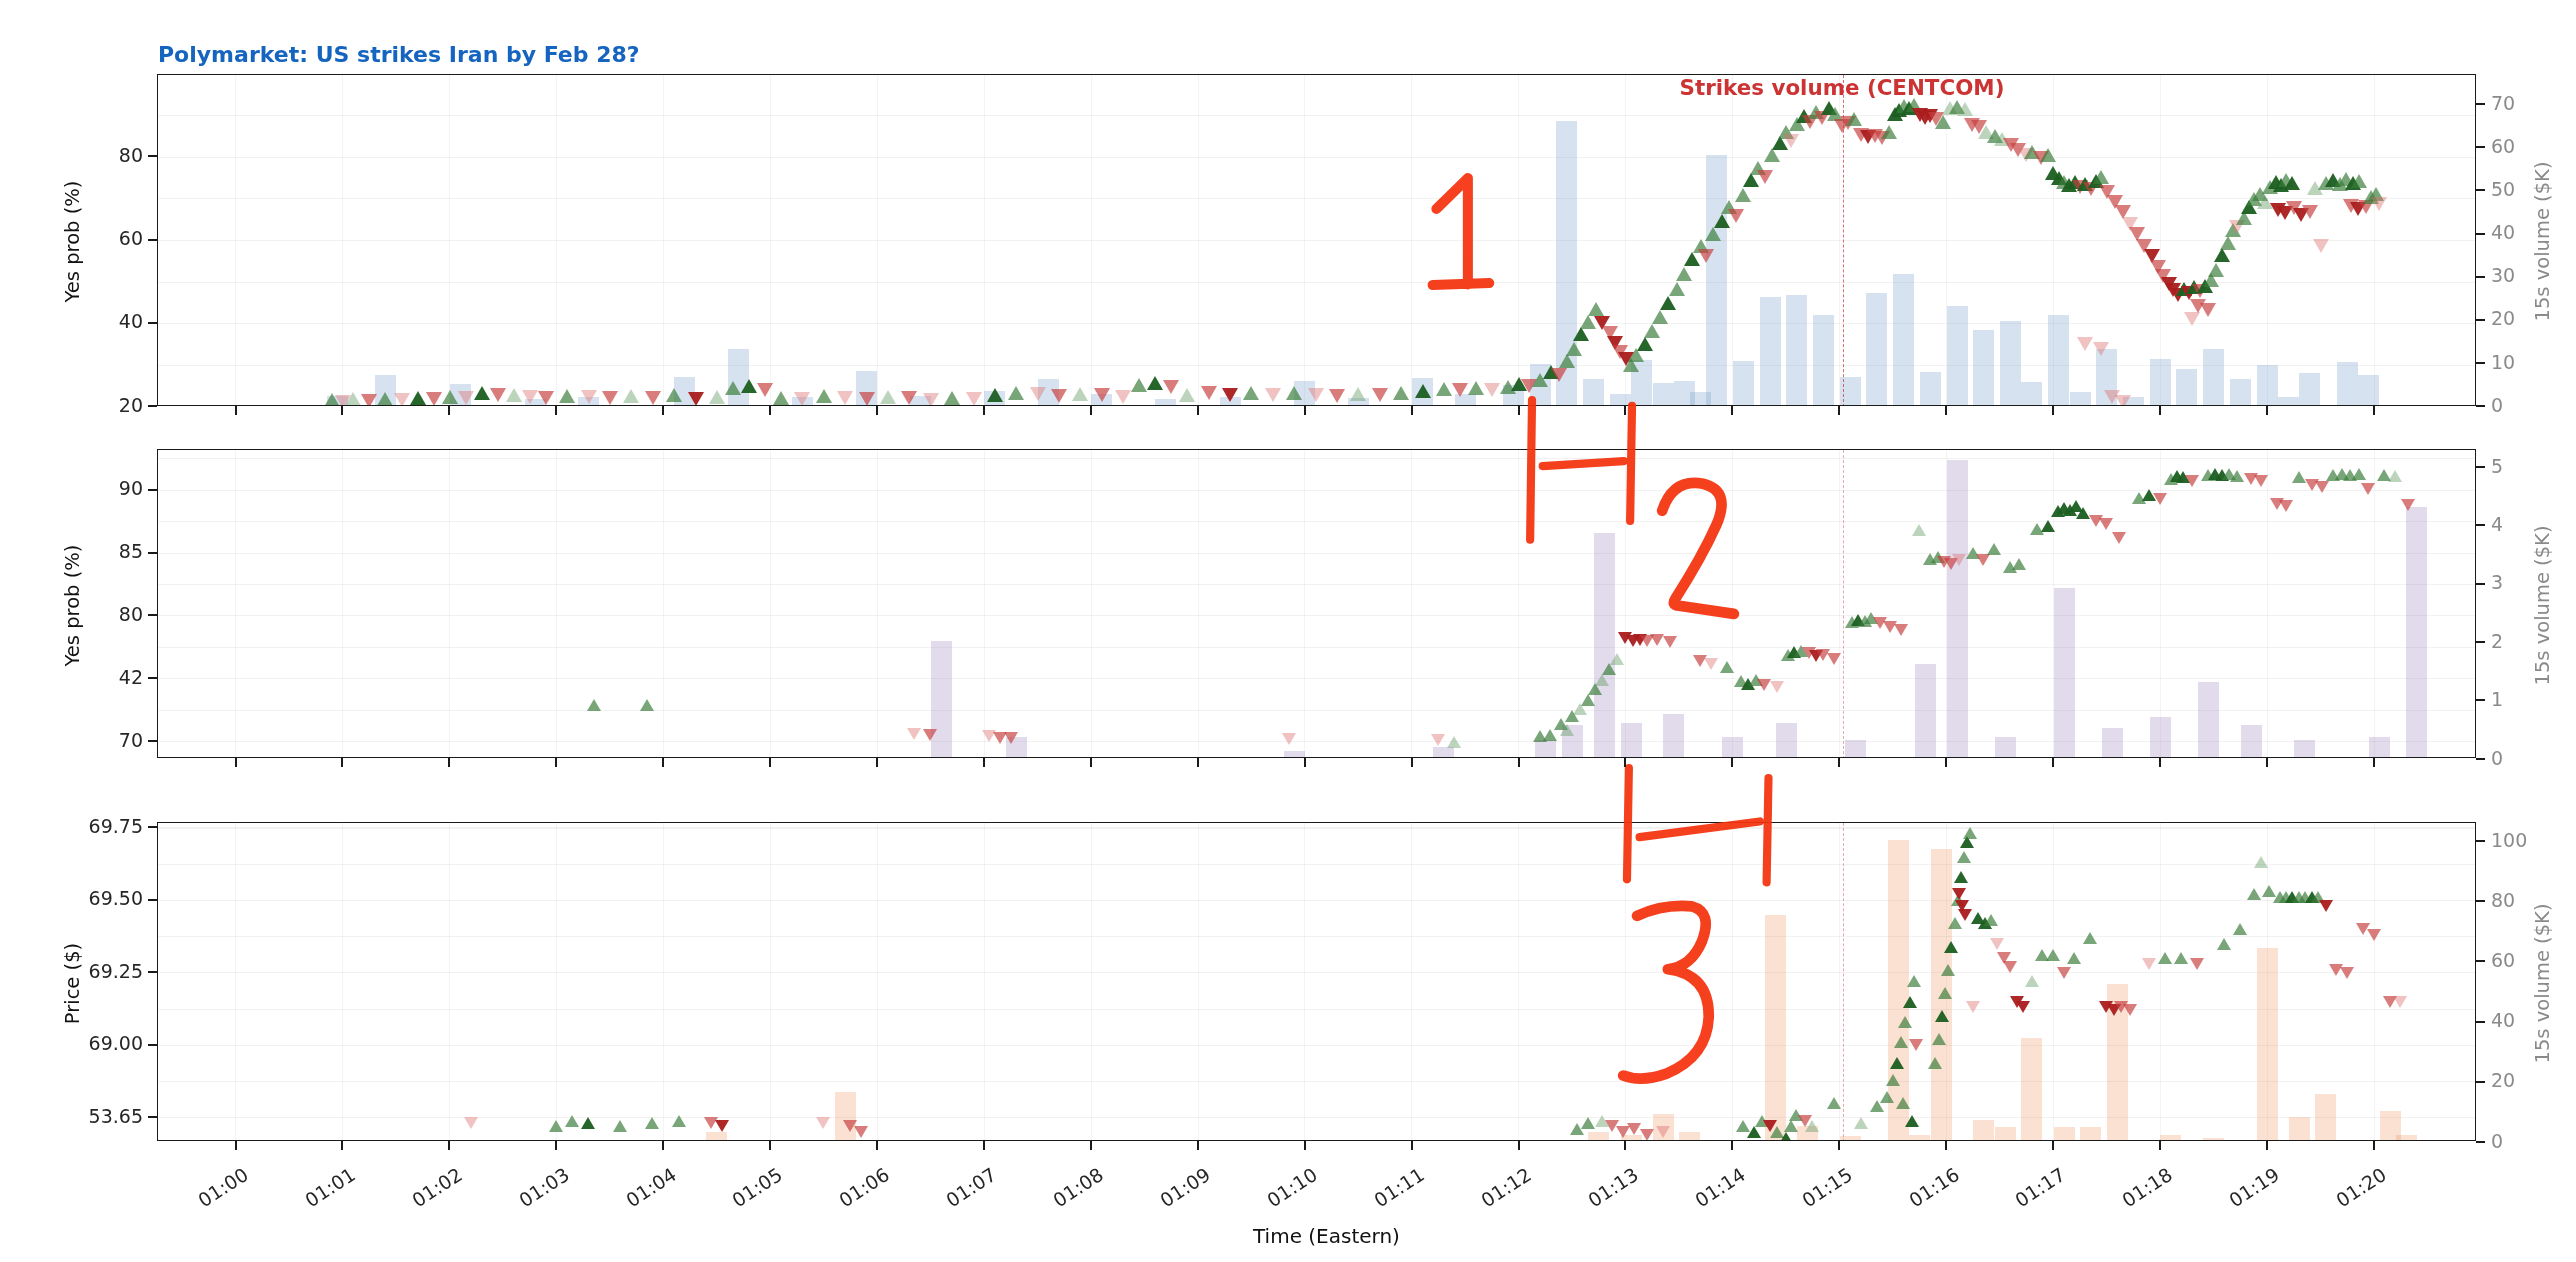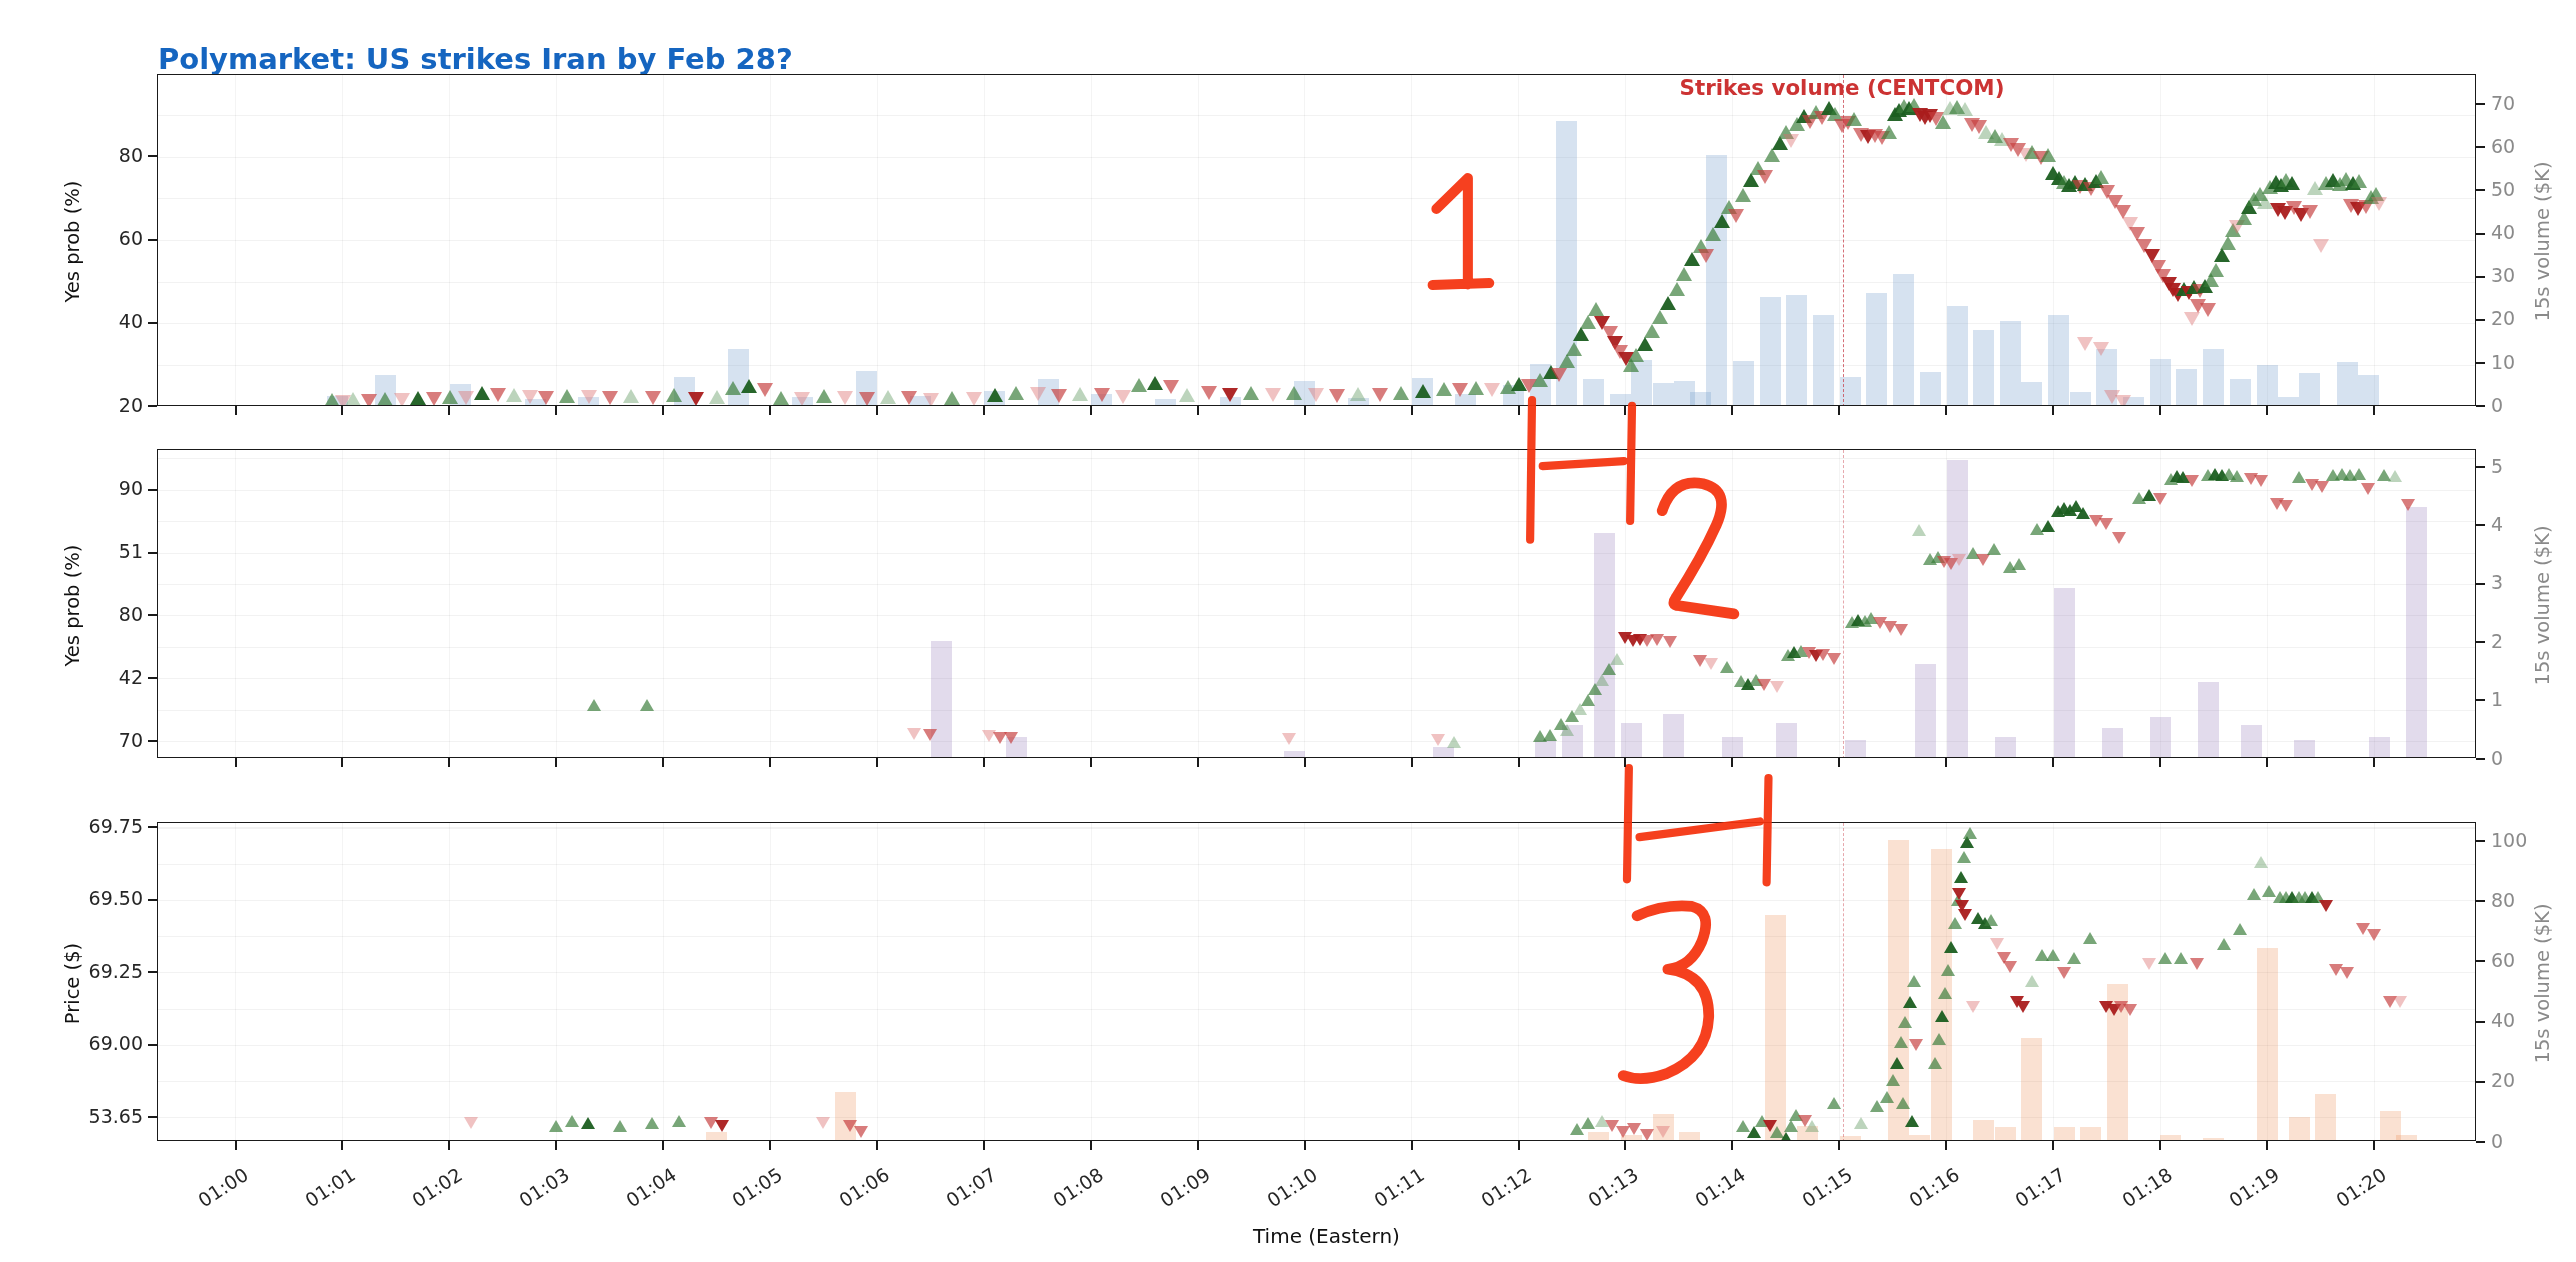--- a/index.html
+++ b/index.html
@@ -2,21 +2,21 @@
 <html style="font-size:10px"><head>
 <meta charset="utf-8">
 <style>
   html,body{margin:0;padding:0;background:#ffffff;}
   #canvas{position:relative;width:2576px;height:1263px;background:#ffffff;
           font-family:"DejaVu Sans","Liberation Sans",sans-serif;overflow:hidden;}
   .main-title{position:absolute;left:0;top:5px;width:2576px;text-align:center;
               font-size:26.4px;font-weight:bold;color:#111;white-space:pre;}
   .panel{position:absolute;left:157px;width:2319px;border:1.9px solid #1a1a1a;
          box-sizing:border-box;background:#fff;overflow:hidden;}
-  .panel-title{position:absolute;left:158px;font-size:29px;font-weight:bold;white-space:pre;}
+  .panel-title{position:absolute;left:158px;font-size:22px;font-weight:bold;white-space:pre;}
   .gridline-h{position:absolute;left:0;width:100%;height:1.3px;background:rgba(0,0,0,0.05);}
   .gridline-v{position:absolute;top:0;height:100%;width:1.3px;background:rgba(0,0,0,0.045);}
   .vbar{position:absolute;}
   .tri{position:absolute;width:0;height:0;border-left:8.2px solid transparent;border-right:8.2px solid transparent;}
   .dashline{position:absolute;width:0;border-left:1.9px dashed rgba(199,62,73,0.75);}
   .tick{position:absolute;background:#1a1a1a;}
   .ylab-left,.ylab-right{position:absolute;font-size:19.5px;white-space:nowrap;transform:rotate(-90deg);transform-origin:center center;}
   .ytick-label{position:absolute;font-size:19px;color:#262626;text-align:right;width:94px;}
   .y2tick-label{position:absolute;font-size:19px;color:#8a8a8a;text-align:left;width:94px;}
   .xtick-label{position:absolute;font-size:19px;color:#262626;white-space:nowrap;
@@ -726,21 +726,21 @@
     <div class="tick" style="left: 2159px; top: 758px; width: 1.9px; height: 8.8px;"></div>
     <div class="tick" style="left: 2266px; top: 758px; width: 1.9px; height: 8.8px;"></div>
     <div class="tick" style="left: 2373px; top: 758px; width: 1.9px; height: 8.8px;"></div>
     <div class="tick" style="left: 148px; top: 740px; width: 8.8px; height: 1.9px;"></div>
     <div class="ytick-label" style="left: 49px; top: 729px;">70</div>
     <div class="tick" style="left: 148px; top: 677px; width: 8.8px; height: 1.9px;"></div>
     <div class="ytick-label" style="left: 49px; top: 666px;">42</div>
     <div class="tick" style="left: 148px; top: 614px; width: 8.8px; height: 1.9px;"></div>
     <div class="ytick-label" style="left: 49px; top: 603px;">80</div>
     <div class="tick" style="left: 148px; top: 552px; width: 8.8px; height: 1.9px;"></div>
-    <div class="ytick-label" style="left: 49px; top: 540px;">51</div>
+    <div class="ytick-label" style="left: 49px; top: 540px;">85</div>
     <div class="tick" style="left: 148px; top: 489px; width: 8.8px; height: 1.9px;"></div>
     <div class="ytick-label" style="left: 49px; top: 477px;">90</div>
     <div class="tick" style="left: 2476px; top: 758px; width: 8.8px; height: 1.9px;"></div>
     <div class="y2tick-label" style="left: 2491px; top: 747px;">0</div>
     <div class="tick" style="left: 2476px; top: 699px; width: 8.8px; height: 1.9px;"></div>
     <div class="y2tick-label" style="left: 2491px; top: 688px;">1</div>
     <div class="tick" style="left: 2476px; top: 641px; width: 8.8px; height: 1.9px;"></div>
     <div class="y2tick-label" style="left: 2491px; top: 630px;">2</div>
     <div class="tick" style="left: 2476px; top: 583px; width: 8.8px; height: 1.9px;"></div>
     <div class="y2tick-label" style="left: 2491px; top: 571px;">3</div>

